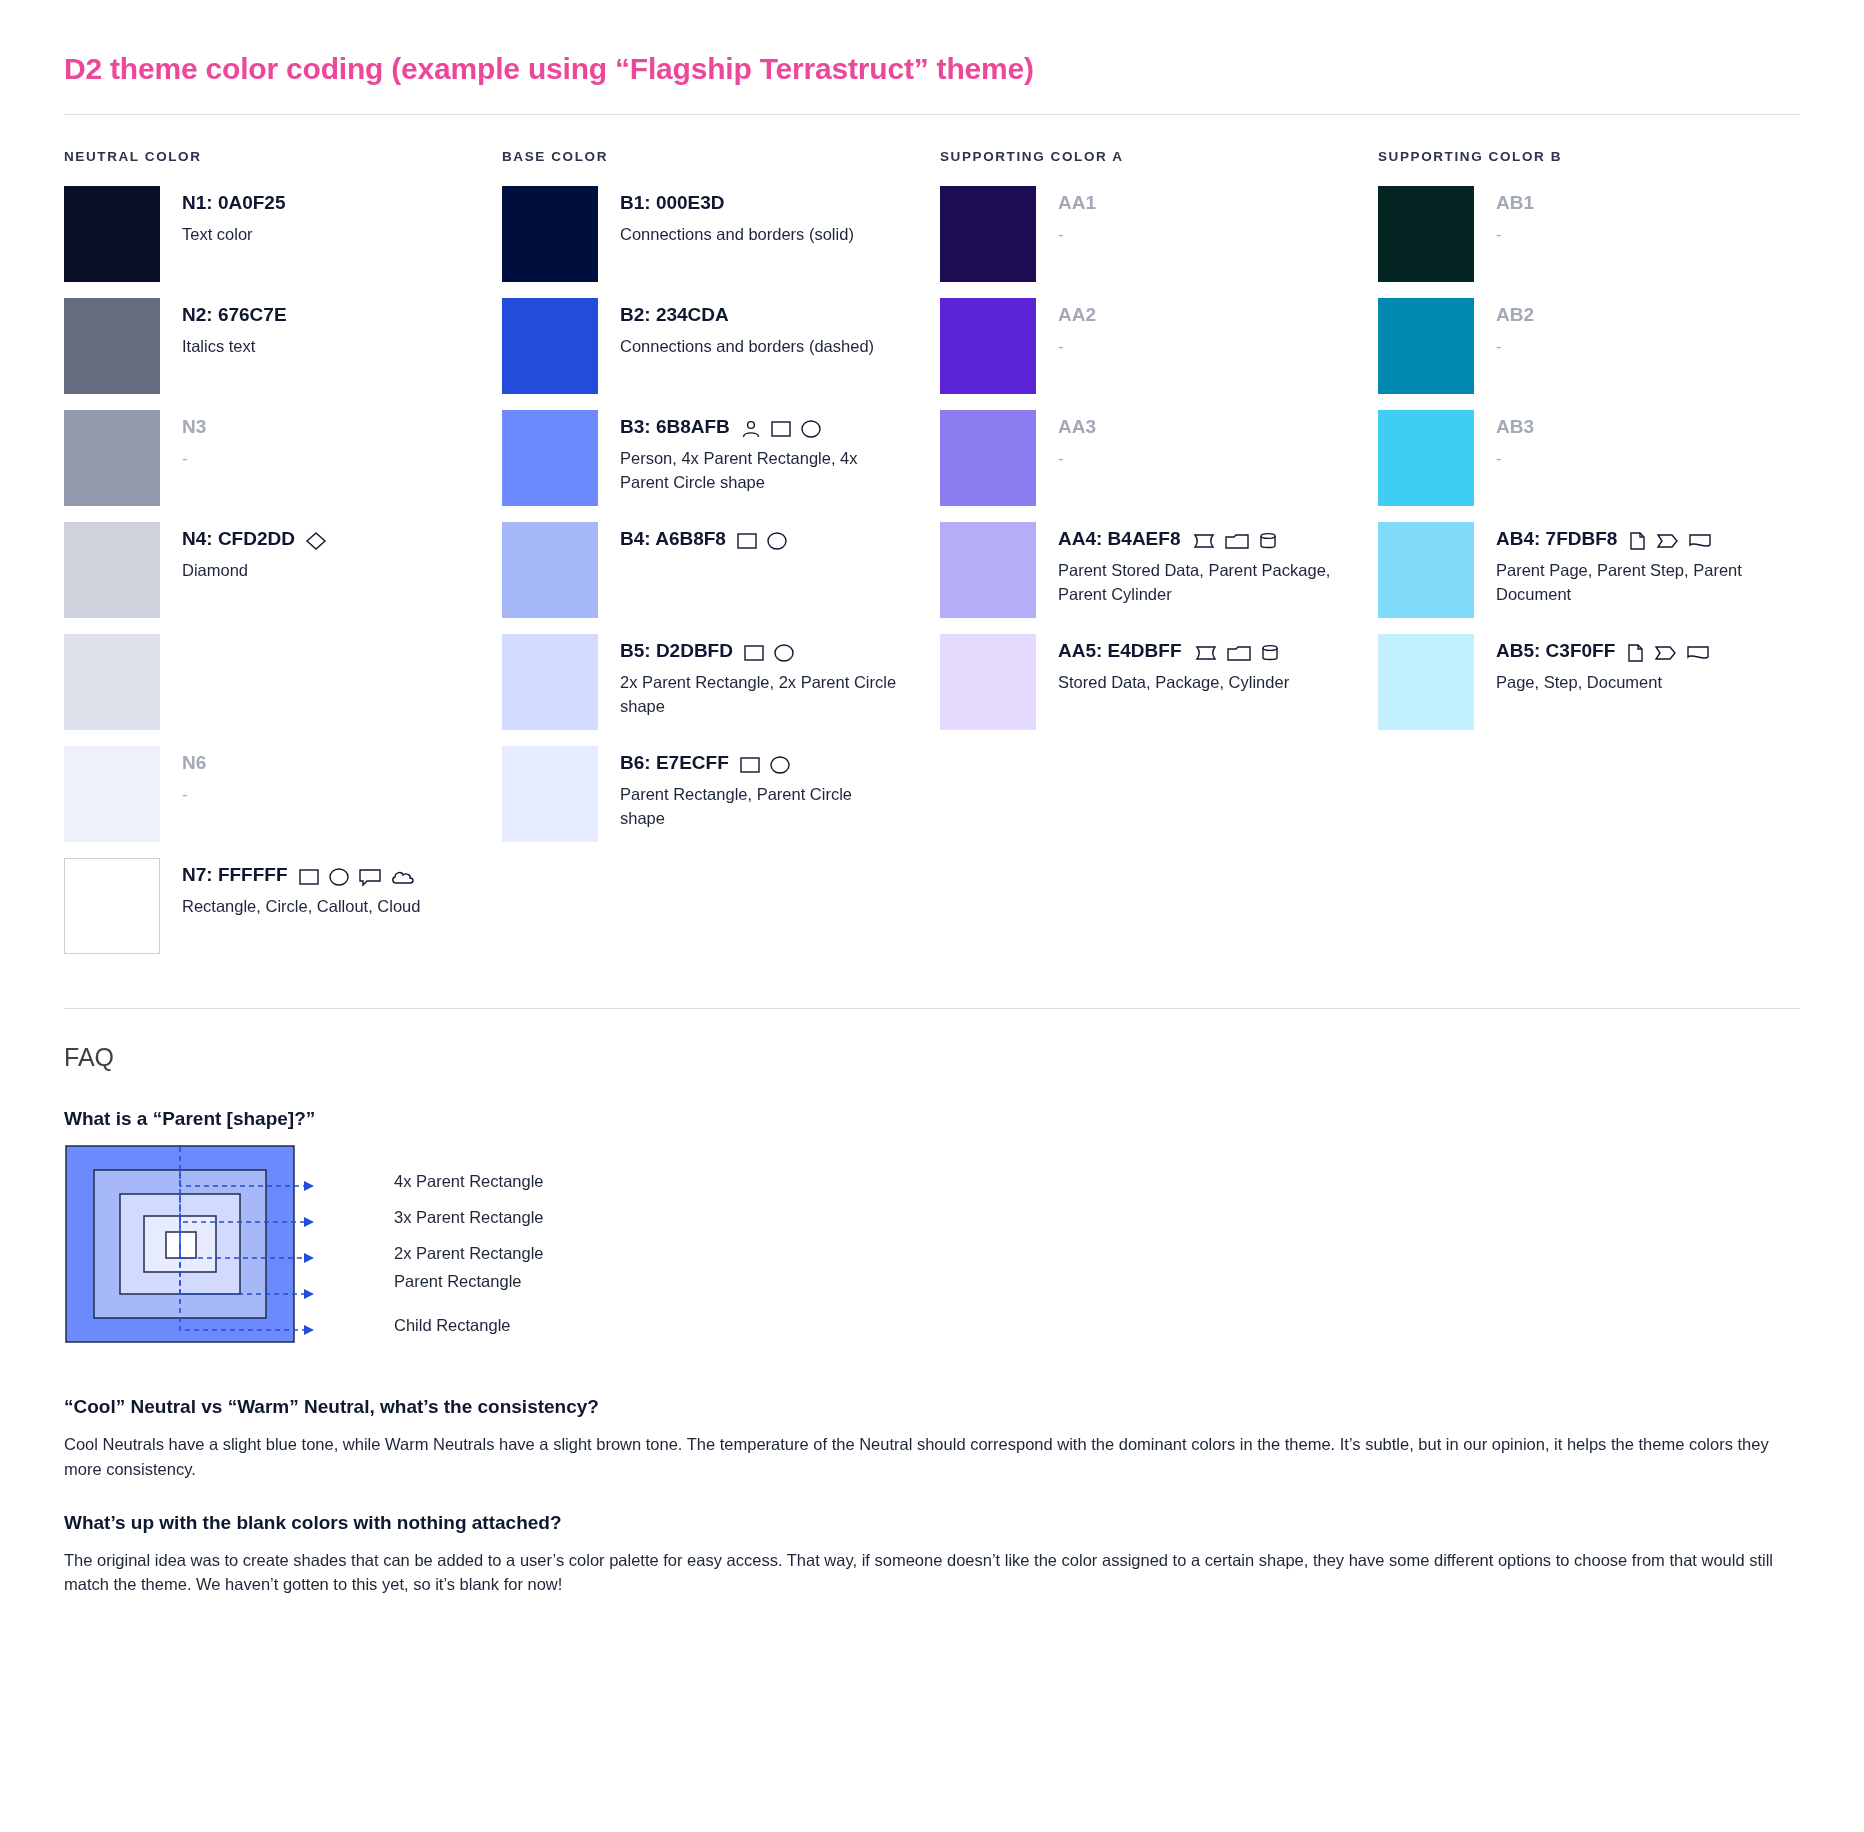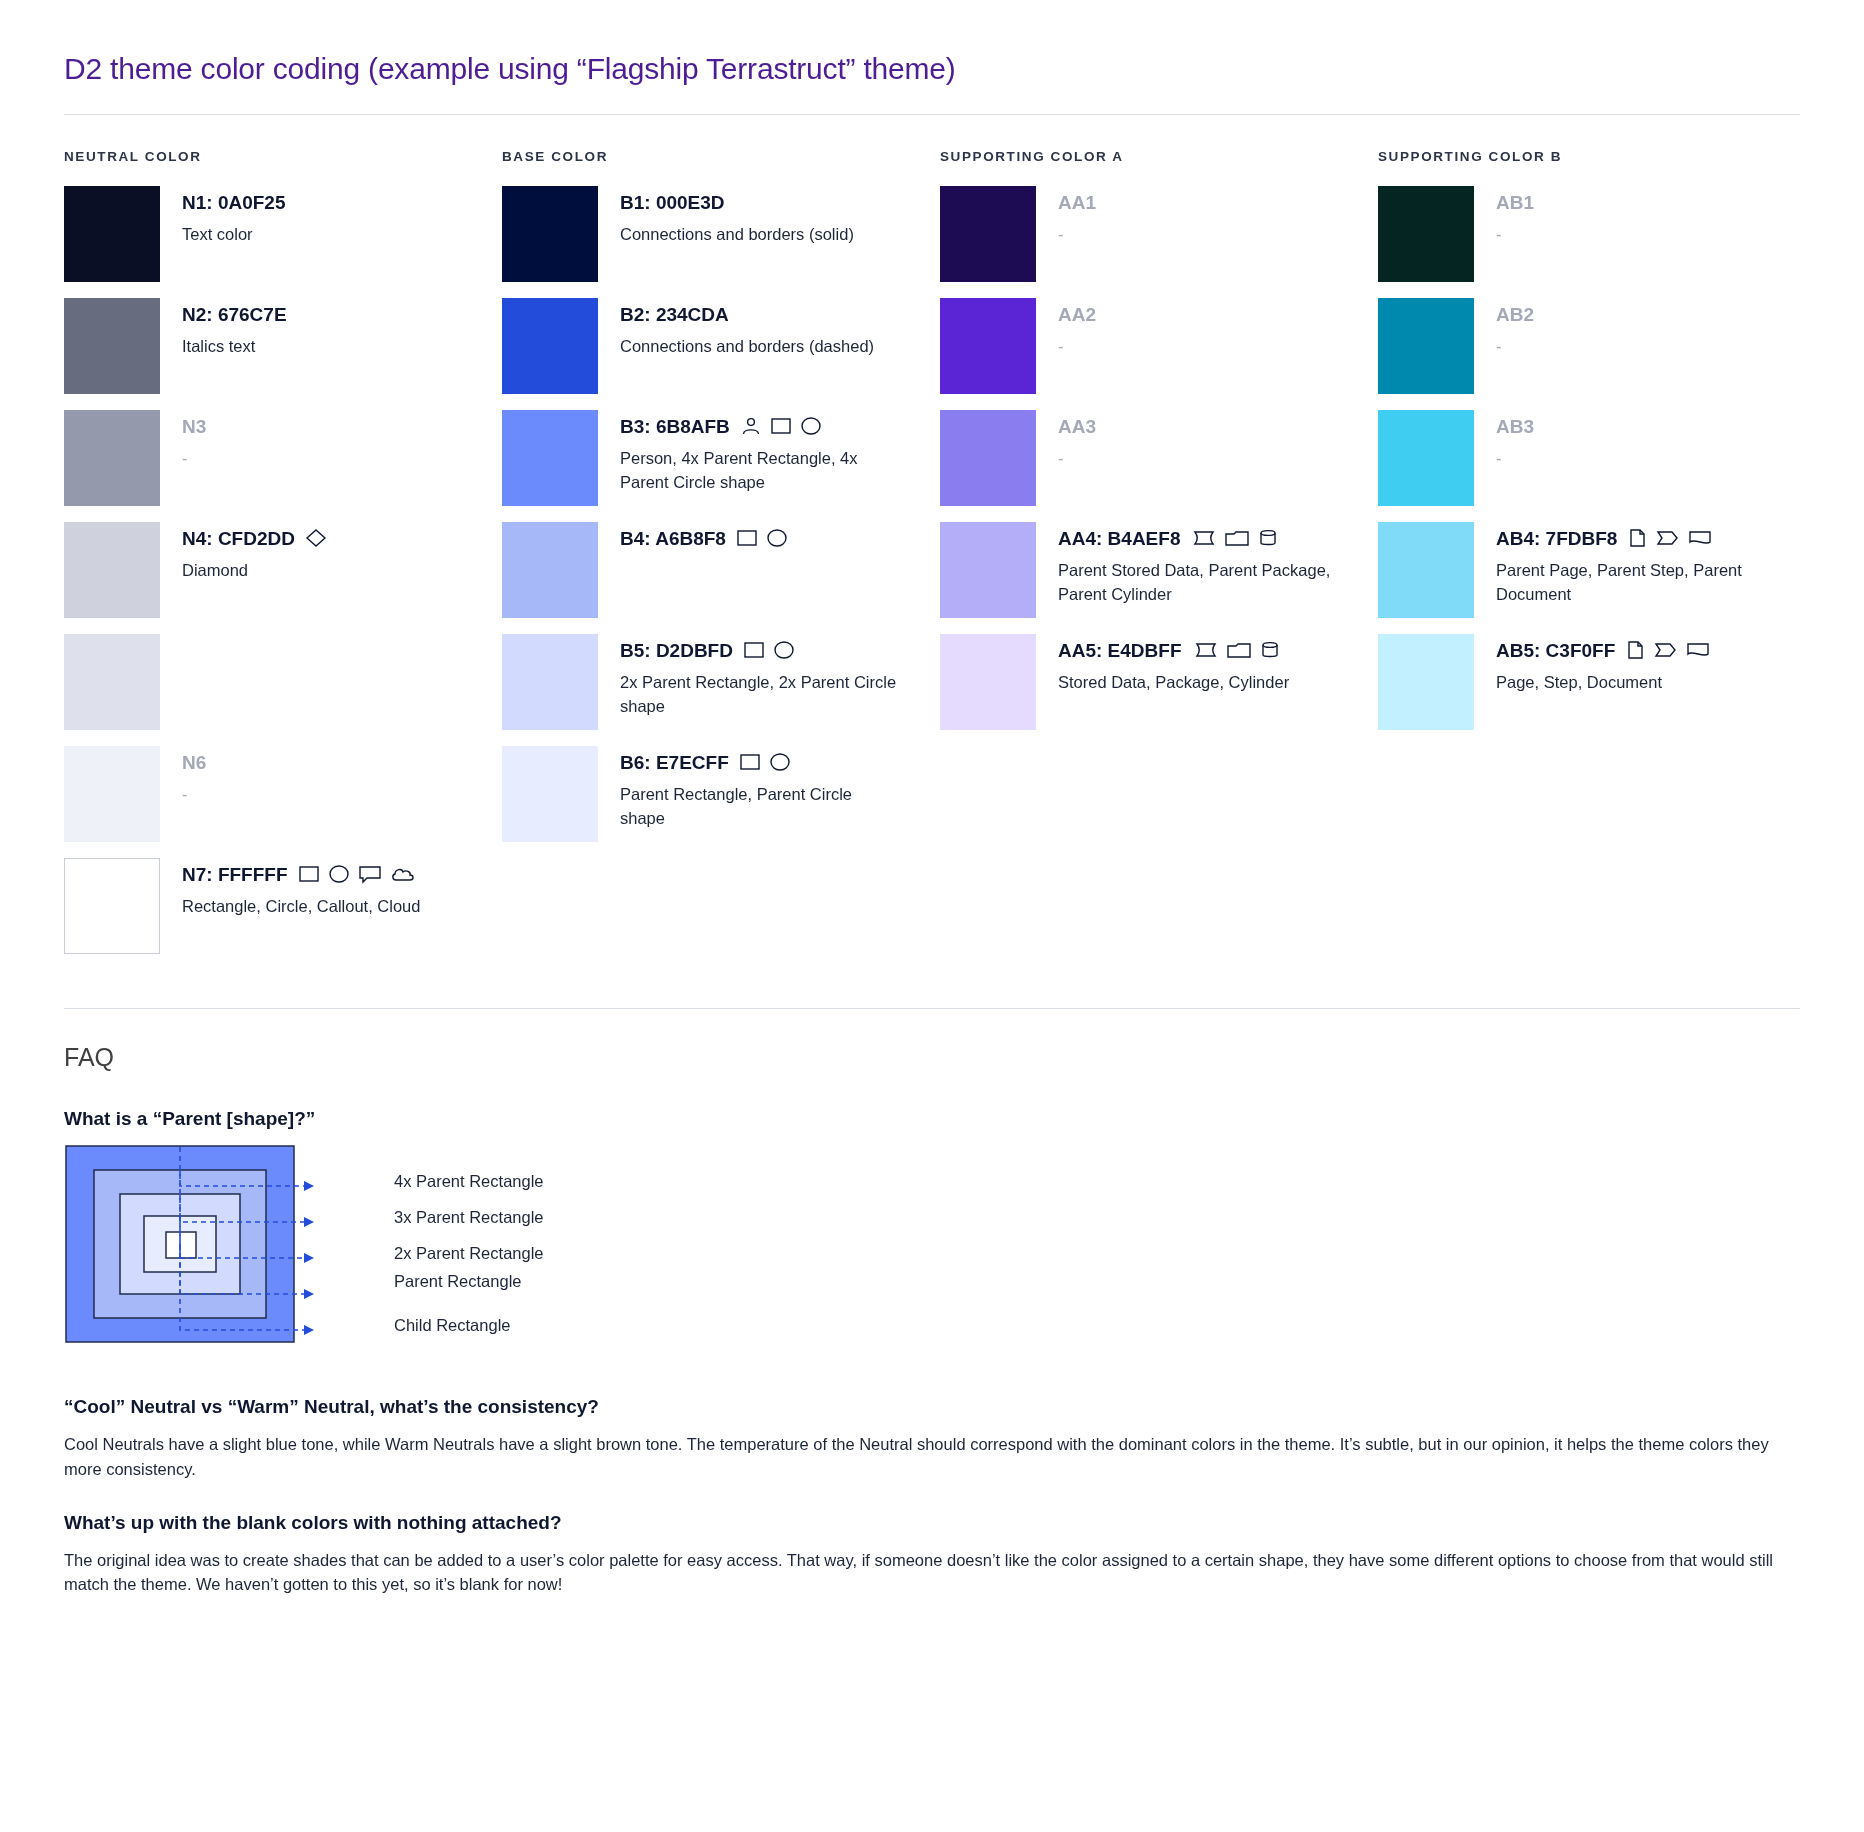--- a/index.html
+++ b/index.html
@@ -13,24 +13,24 @@
     font-family: "Liberation Sans", sans-serif;
     color: #10182b;
     -webkit-font-smoothing: antialiased;
   }
   .page {
     padding: 52px 64px 40px 64px;
     box-sizing: border-box;
   }
   h1.title {
     font-size: 30px;
-    font-weight: normal;
+    font-weight: bold;
     letter-spacing: -0.2px;
     margin: 0 0 28px 0;
-    color: #4c1d95;
+    color: #ec4899;
   }
   .rule {
     height: 1px;
     background: #d9dde4;
     width: 100%;
     margin: 0 0 34px 0;
   }
   .columns {
     display: flex;
     gap: 16px;
@@ -67,21 +67,21 @@
   }
   .swatch-body {
     padding-left: 22px;
     padding-top: 6px;
   }
   .swatch-label {
     font-size: 19px;
     font-weight: bold;
     color: #0f1830;
     display: flex;
-    align-items: flex-start;
+    align-items: flex-end;
     gap: 10px;
     line-height: 1.2;
   }
   .swatch-label.muted {
     color: #a3a9b6;
     font-weight: bold;
   }
   .swatch-desc {
     font-size: 16.5px;
     line-height: 1.45;

